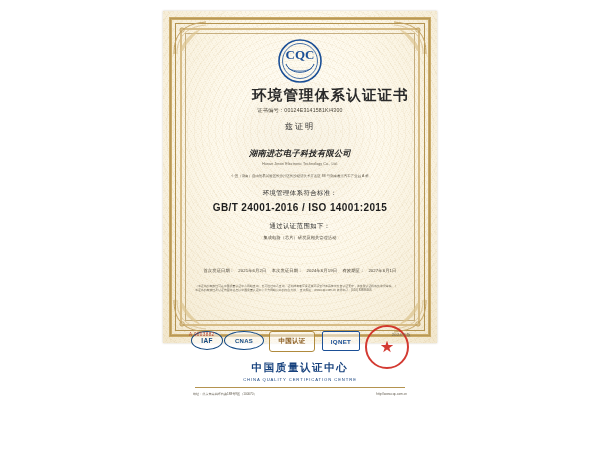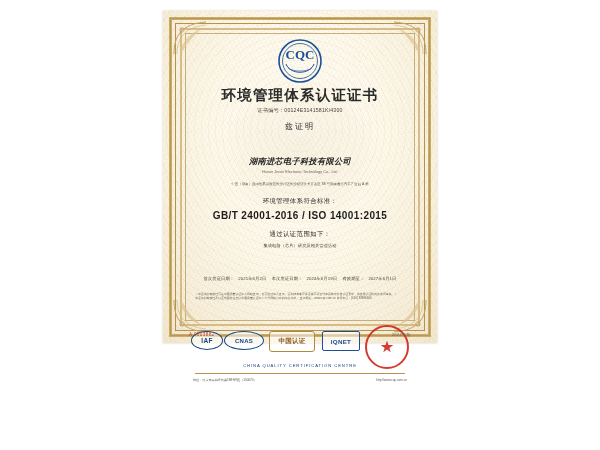--- a/index.html
+++ b/index.html
@@ -103,32 +103,33 @@
     position: relative;
   }
 
   .title-cn {
     font-size: 14.5px;
     font-weight: bold;
     letter-spacing: 1.2px;
     color: #2a2a2a;
     margin: 2px 0 3px;
     line-height: 1.1;
+    text-align: right;
   }
   .cert-no {
     font-size: 5.2px;
     color: #4a4438;
     letter-spacing: 0.2px;
     margin-bottom: 7px;
   }
   .attest {
     font-size: 8.2px;
     letter-spacing: 2px;
     color: #2e2e2e;
-    margin-bottom: 24px;
+    margin-bottom: 16px;
   }
   .company {
     font-size: 8.2px;
     font-weight: bold;
     color: #1f1f1f;
     letter-spacing: 0.3px;
     margin-bottom: 3px;
     font-style: italic;
   }
   .company-en {
@@ -420,20 +421,21 @@
         <div class="badge-iqnet">IQNET</div>
       </div>
       <div class="acc acc-seal">
         <div class="seal">
           
         </div>
       </div>
     </div>
 
     <div class="footer">
+      <div class="footer-cn">中国质量认证中心</div>
       <div class="footer-en">CHINA QUALITY CERTIFICATION CENTRE</div>
       <div class="footer-rule"></div>
       <div class="footer-meta">
         <span>地址：北京市南四环西路188号9区（100070）</span>
         <span>http://www.cqc.com.cn</span>
       </div>
     </div>
 
     <div class="bottom-row">
       <span class="serial">A  0003882</span>

